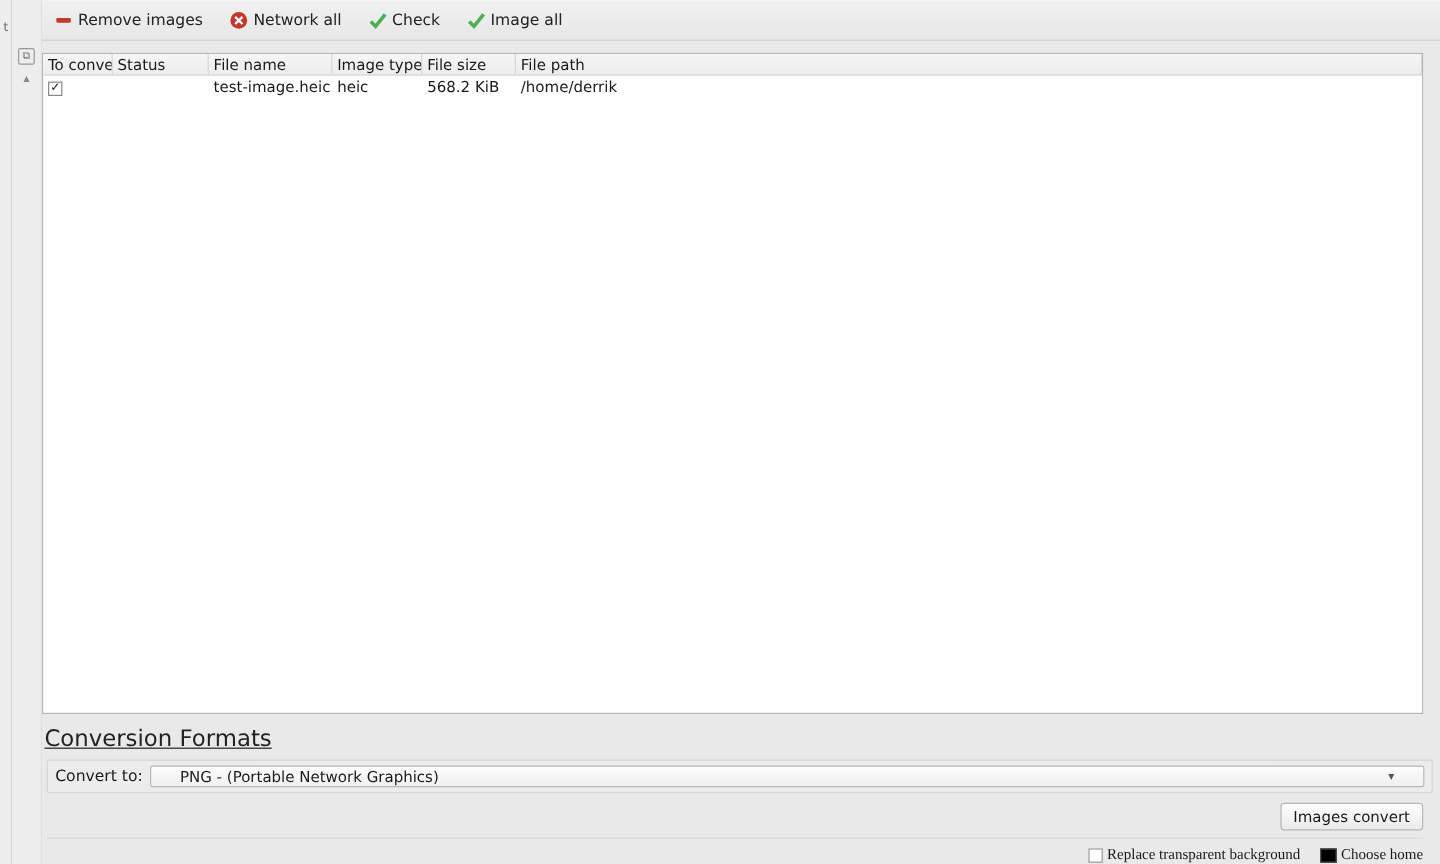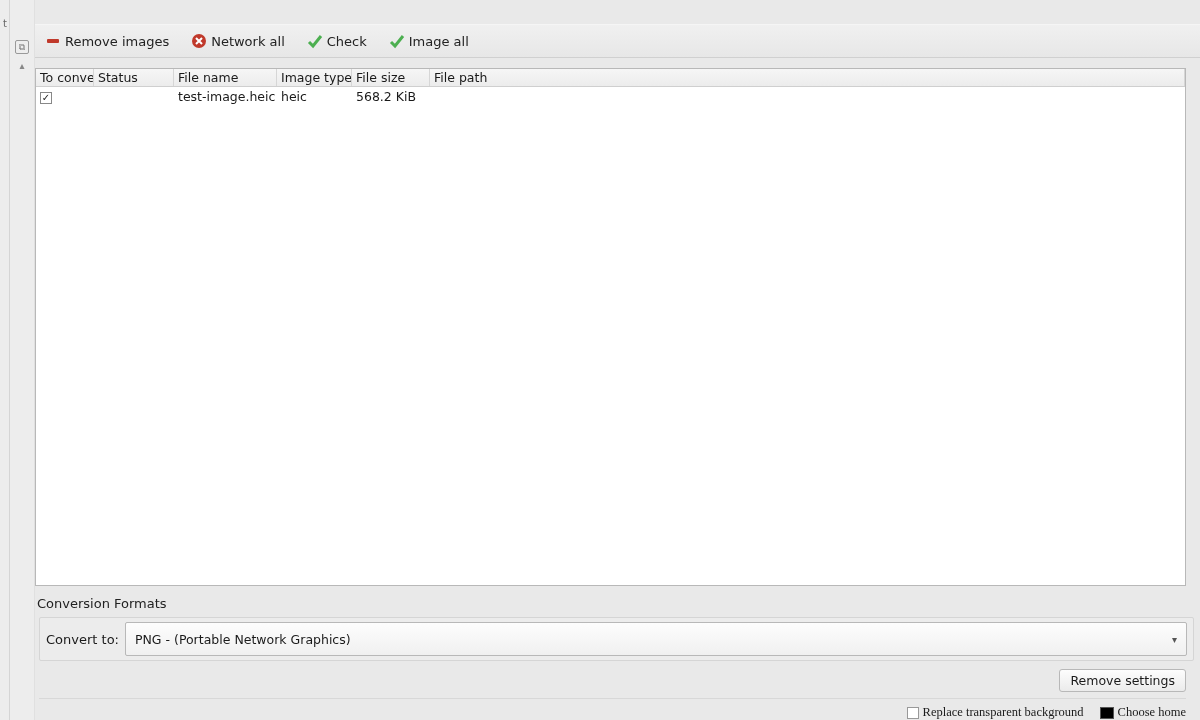--- a/index.html
+++ b/index.html
@@ -51,21 +51,20 @@
   }
   
   .toolbar {
     height: 34px;
     display: flex; align-items: center;
     padding: 0 6px;
     gap: 14px;
     background: linear-gradient(#f0f0f0,#e7e7e7);
     border-bottom: 1px solid #d0d0d0;
     border-top: 1px solid #f5f5f5;
-    margin-top: 24px;
   }
   .tool-btn {
     display: flex; align-items: center; gap: 4px;
     padding: 2px 4px;
     cursor: default;
     color: #222;
   }
   .ico { width: 16px; height: 16px; display:inline-flex; align-items:center; justify-content:center; }
   .minus-icon svg rect { fill:#c0392b; }
   .close-icon svg circle { fill:#c0392b; }
@@ -113,43 +112,44 @@
   .col-fpath   { flex: 1; }
   .chk {
     width:12px;height:12px;border:1px solid #888;background:#fff;
     display:inline-flex;align-items:center;justify-content:center;
     font-size:10px;line-height:1;color:#222;
   }
   
   .section-title {
     padding: 4px 8px 4px 2px;
     margin: 2px 14px 0 0;
-    font-size: 13px;
+    font-size: 19px;
     color: #222;
+    text-decoration: underline;
   }
   .convert-row {
     display:flex; align-items:center;
     margin: 2px 6px 6px 4px;
     padding: 4px 0;
     border: 1px solid #d5d5d5;
     background: #ececec;
     border-radius: 2px;
   }
   .convert-label {
     padding: 0 6px 0 6px;
   }
   .select {
     flex:1;
-    height: 34px;
+    height: 18px;
     margin-right: 6px;
     background: linear-gradient(#fdfdfd,#f0f0f0);
     border: 1px solid #b8b8b8;
     border-radius: 2px;
     display:flex;align-items:center;justify-content:space-between;
-    padding: 0 9px;
+    padding: 0 24px;
     font-size: 12.5px;
   }
   .select .caret { font-size:10px;color:#555; }
   .row-right {
     display:flex; justify-content:flex-end;
     margin: 2px 14px 2px 4px;
   }
   .btn {
     background: linear-gradient(#fdfdfd,#ebebeb);
     border: 1px solid #b8b8b8;
@@ -235,36 +235,37 @@
       </div>
       <div class="tbody">
         <div class="trow">
           <div class="td col-convert">
             <span class="chk">✓</span>
           </div>
           <div class="td col-status"></div>
           <div class="td col-fname">test-image.heic</div>
           <div class="td col-itype">heic</div>
           <div class="td col-fsize">568.2 KiB</div>
+          <div class="td col-fpath">/home/derrik</div>
         </div>
       </div>
     </div>
 
     <div class="section-title">Conversion Formats</div>
 
     <div class="convert-row">
       <span class="convert-label">Convert to:</span>
       <div class="select">
         <span>PNG - (Portable Network Graphics)</span>
         <span class="caret">▾</span>
       </div>
     </div>
 
     <div class="row-right">
-      <div class="btn">Remove settings</div>
+      <div class="btn">Images convert</div>
     </div>
 
     <div class="hr"></div>
 
     <div class="bottom-row">
       <span class="lbl">
         <span class="cbx"></span>
         <span>Replace transparent background</span>
       </span>
       <span class="lbl">

